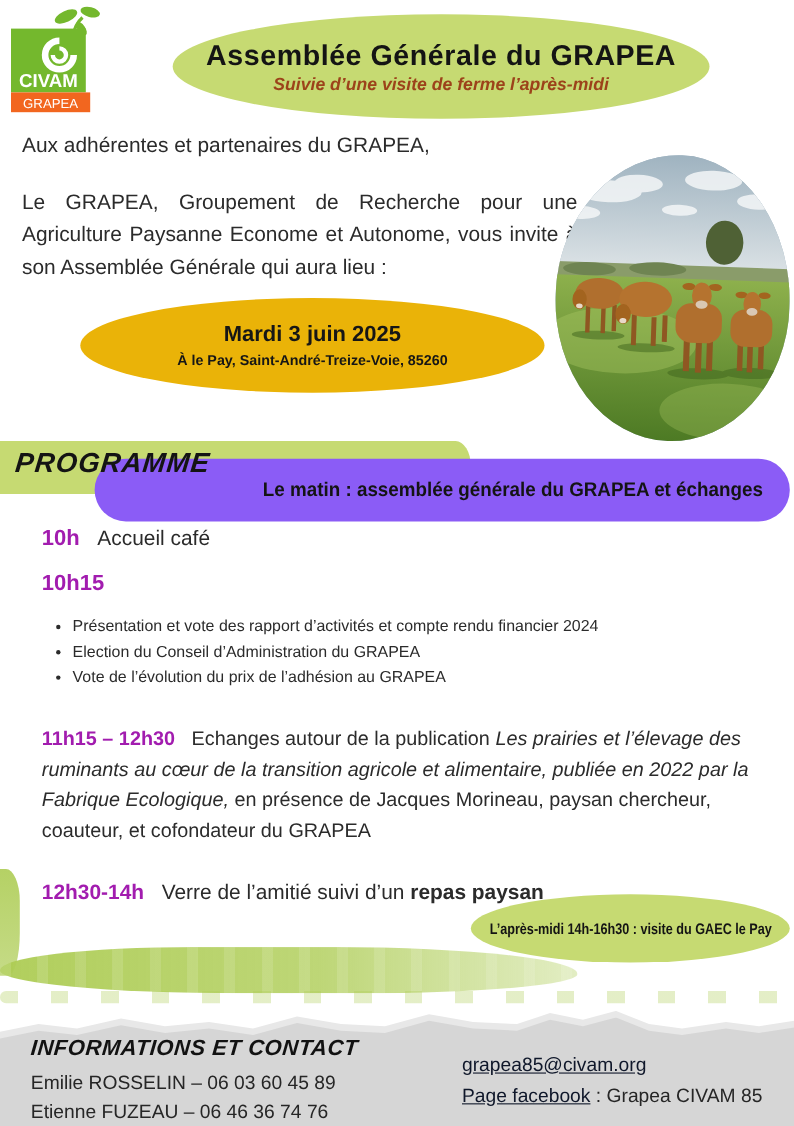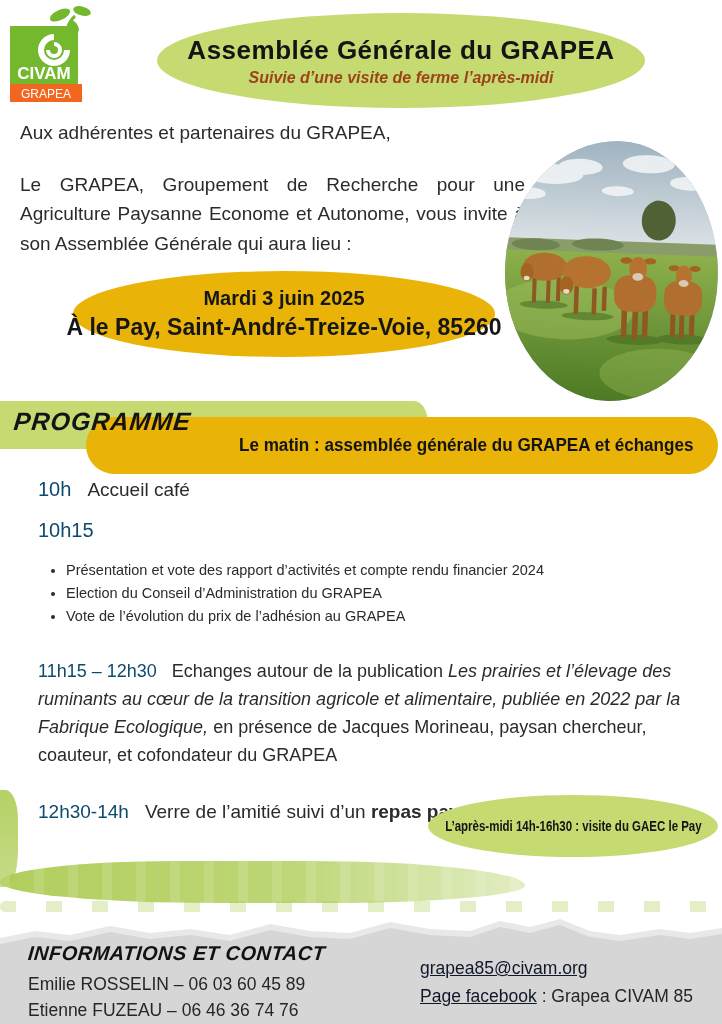--- a/index.html
+++ b/index.html
@@ -30,52 +30,52 @@
   }
 
   
   .date-oval {
     position: absolute; left: 73px; top: 271px; width: 422px; height: 86px;
     background: #eab308; border-radius: 50%;
     display: flex; flex-direction: column; align-items: center; justify-content: center; gap: 4px;
     color: #161616; font-weight: bold;
   }
   .date-oval .date-line { font-size: 20px; }
-  .date-oval .loc-line  { font-size: 23px; white-space: nowrap; }
+  .date-oval .loc-line  { font-size: 13px; white-space: nowrap; }
 
   
   .photo {
     position: absolute; left: 505px; top: 141px; width: 213px; height: 260px;
     border-radius: 52% 48% 50% 50% / 50% 52% 48% 50%;
     overflow: hidden; transform: rotate(2deg); background: #9fb3c0;
   }
 
   
   .prog-blob {
     position: absolute; left: 0; top: 401px; width: 428px; height: 48px;
     background: #c6da72; border-radius: 0 26px 60px 0 / 0 42px 48px 0;
   }
   .prog-title {
     position: absolute; left: 14px; top: 407px;
     font-size: 25px; font-weight: bold; font-style: italic; letter-spacing: 1px;
     transform: skewX(-6deg); color: #141414;
   }
   .morning-banner {
     position: absolute; left: 86px; top: 417px; width: 632px; height: 57px;
-    background: #eab308; border-radius: 30px;
+    background: #8b5cf6; border-radius: 30px;
     display: flex; align-items: center; justify-content: center; padding-left: 128px;
   }
   .morning-banner .banner-text {
     font-size: 18px; font-weight: bold; color: #141414; white-space: nowrap;
     transform: scaleX(.95);
   }
 
   
   .sched-row { position: absolute; left: 38px; display: flex; gap: 16px; align-items: baseline; }
-  .sched-time { font-weight: normal; font-size: 20px; color: #0c4a6e; }
+  .sched-time { font-weight: bold; font-size: 20px; color: #a21caf; }
   .sched-text { font-size: 19px; }
   .row-10h  { top: 478px; }
   .row-1015 { top: 519px; }
 
   .bullets { position: absolute; left: 44px; top: 562px; width: 645px; list-style: disc; padding-left: 22px; }
   .bullets li { font-size: 14.5px; margin-bottom: 7px; color: #2b2b2b; }
 
   .session {
     position: absolute; left: 38px; top: 658px; width: 668px;
     font-size: 18px; line-height: 1.55;
@@ -99,21 +99,21 @@
       linear-gradient(90deg, rgba(173,204,84,.95), rgba(173,204,84,.8) 55%, rgba(173,204,84,.35));
     border-radius: 40% 50% 45% 50% / 60% 70% 50% 60%;
   }
   .speckles {
     position: absolute; left: 0; top: 901px; width: 722px; height: 11px;
     background: repeating-linear-gradient(90deg, rgba(173,204,84,.55) 0 16px, rgba(173,204,84,0) 16px 46px);
     border-radius: 6px; opacity: .6;
   }
 
   .afternoon-oval {
-    position: absolute; left: 428px; top: 795px; width: 290px; height: 62px;
+    position: absolute; left: 428px; top: 813px; width: 290px; height: 62px;
     background: #c6da72; border-radius: 50%;
     display: flex; align-items: center; justify-content: center;
   }
   .afternoon-oval .banner-text {
     font-size: 14px; font-weight: bold; color: #141414; white-space: nowrap;
     transform: scaleX(.82);
   }
 
   
   .footer-tear-light {

